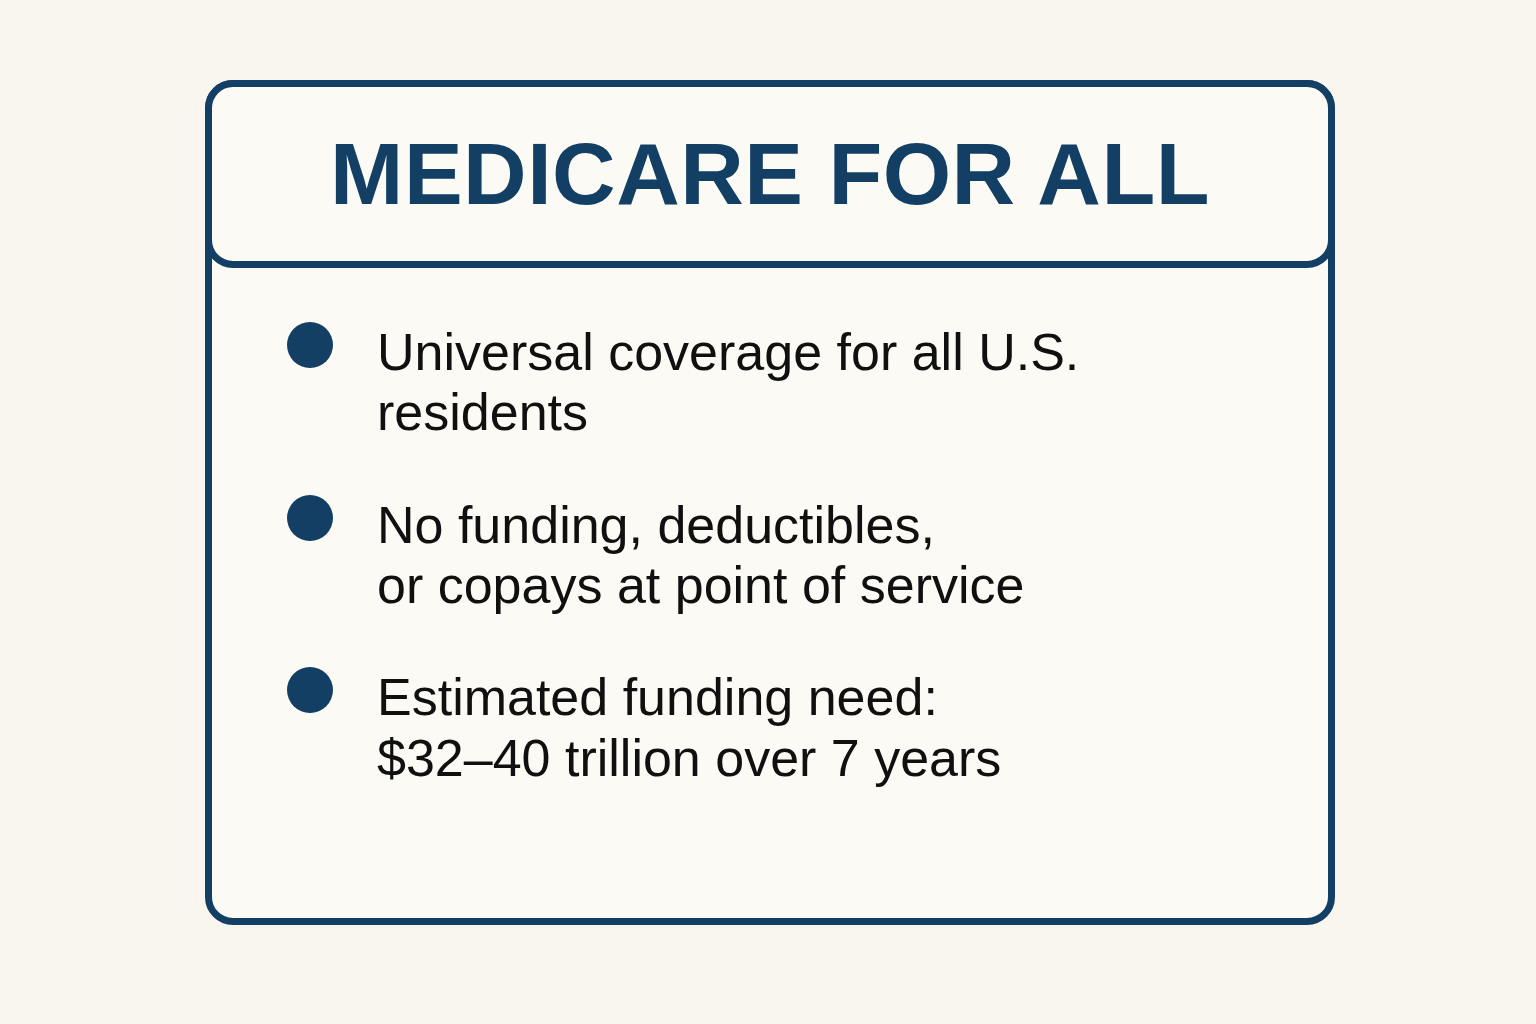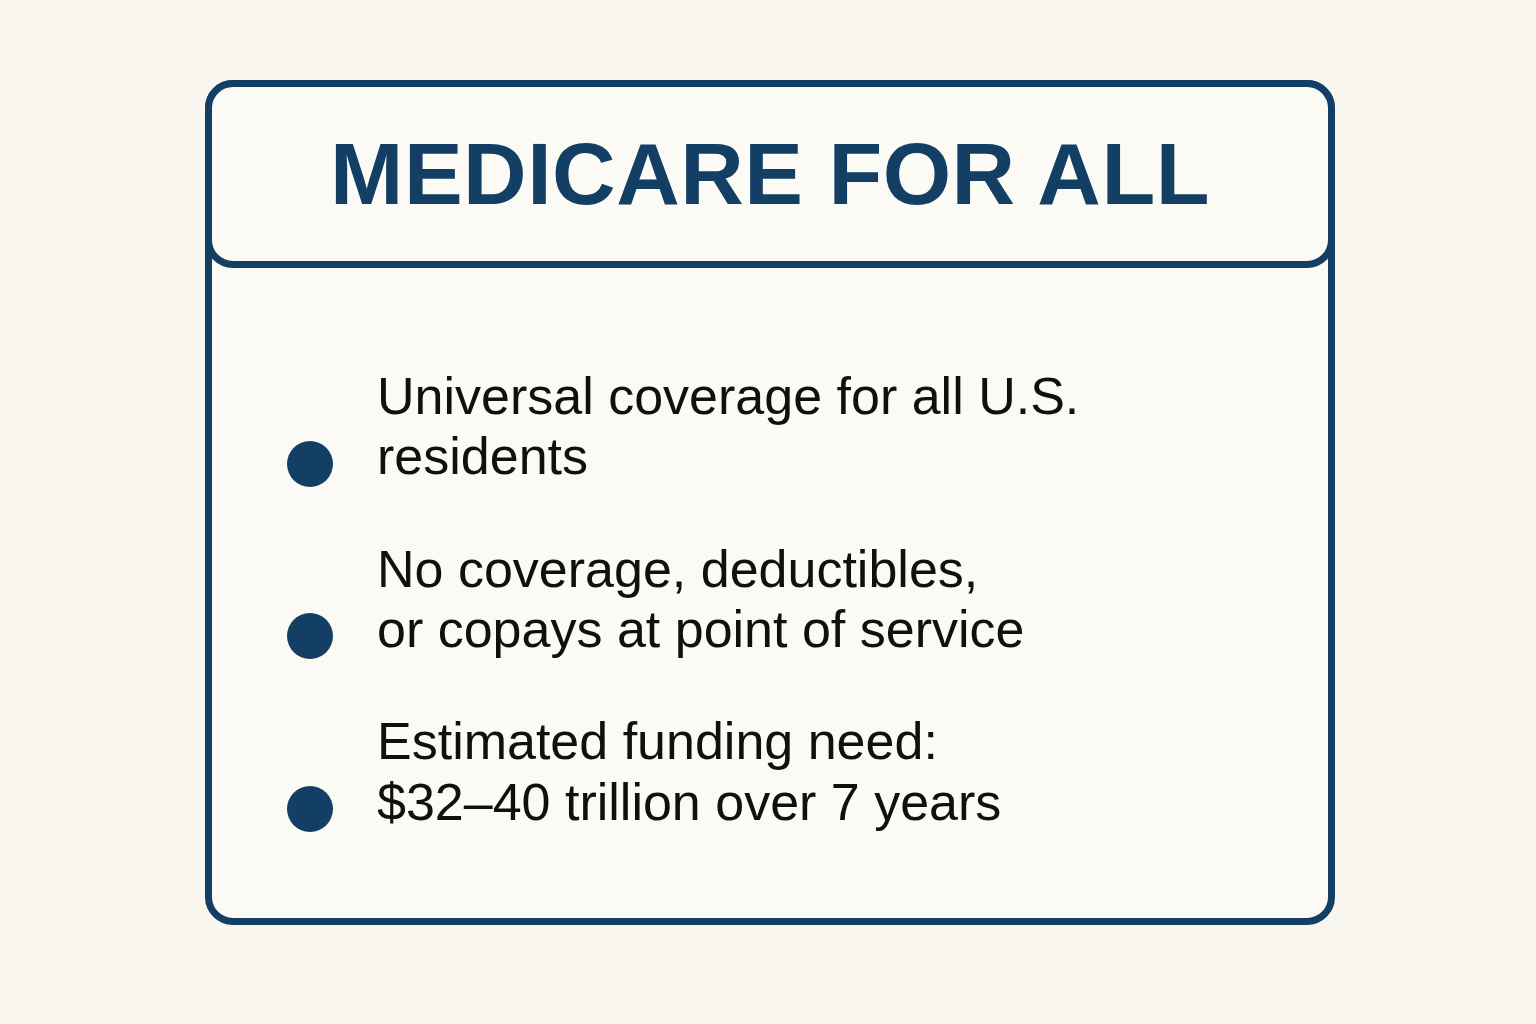--- a/index.html
+++ b/index.html
@@ -59,23 +59,22 @@
 
   .bullet-list {
     position: absolute;
     left: 75px;
     top: 235px;
     width: 990px;
   }
 
   .bullet-item {
     display: flex;
-    align-items: flex-end;
+    align-items: flex-start;
     margin-bottom: 52px;
-    margin-top: 44px;
   }
 
   .bullet-dot {
     flex: 0 0 auto;
     width: 46px;
     height: 46px;
     border-radius: 50%;
     background: #123f63;
     margin-right: 44px;
   }
@@ -102,21 +101,21 @@
     <div class="bullet-list">
 
       <div class="bullet-item">
         <span class="bullet-dot"></span>
         <span class="bullet-text">Universal coverage for all U.S.
 residents</span>
       </div>
 
       <div class="bullet-item">
         <span class="bullet-dot"></span>
-        <span class="bullet-text">No coverage, deductibles,
+        <span class="bullet-text">No funding, deductibles,
 or copays at point of service</span>
       </div>
 
       <div class="bullet-item">
         <span class="bullet-dot"></span>
         <span class="bullet-text">Estimated funding need:
 $32–40 trillion over 7 years</span>
       </div>
 
     </div>

